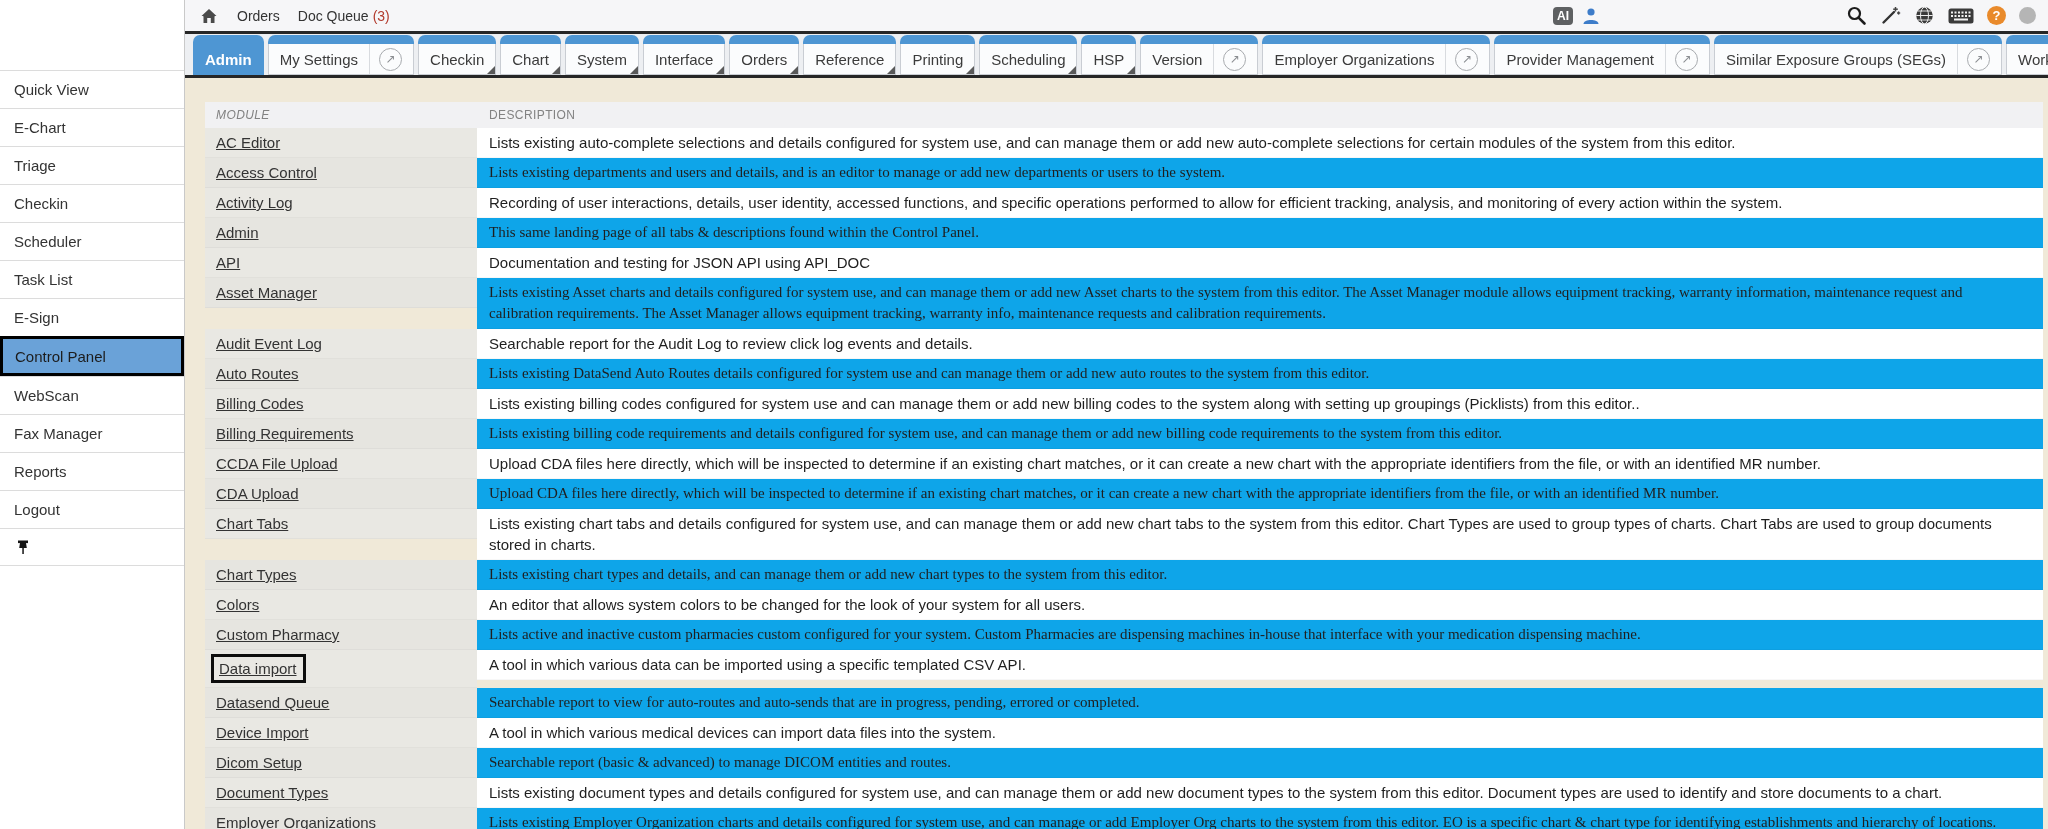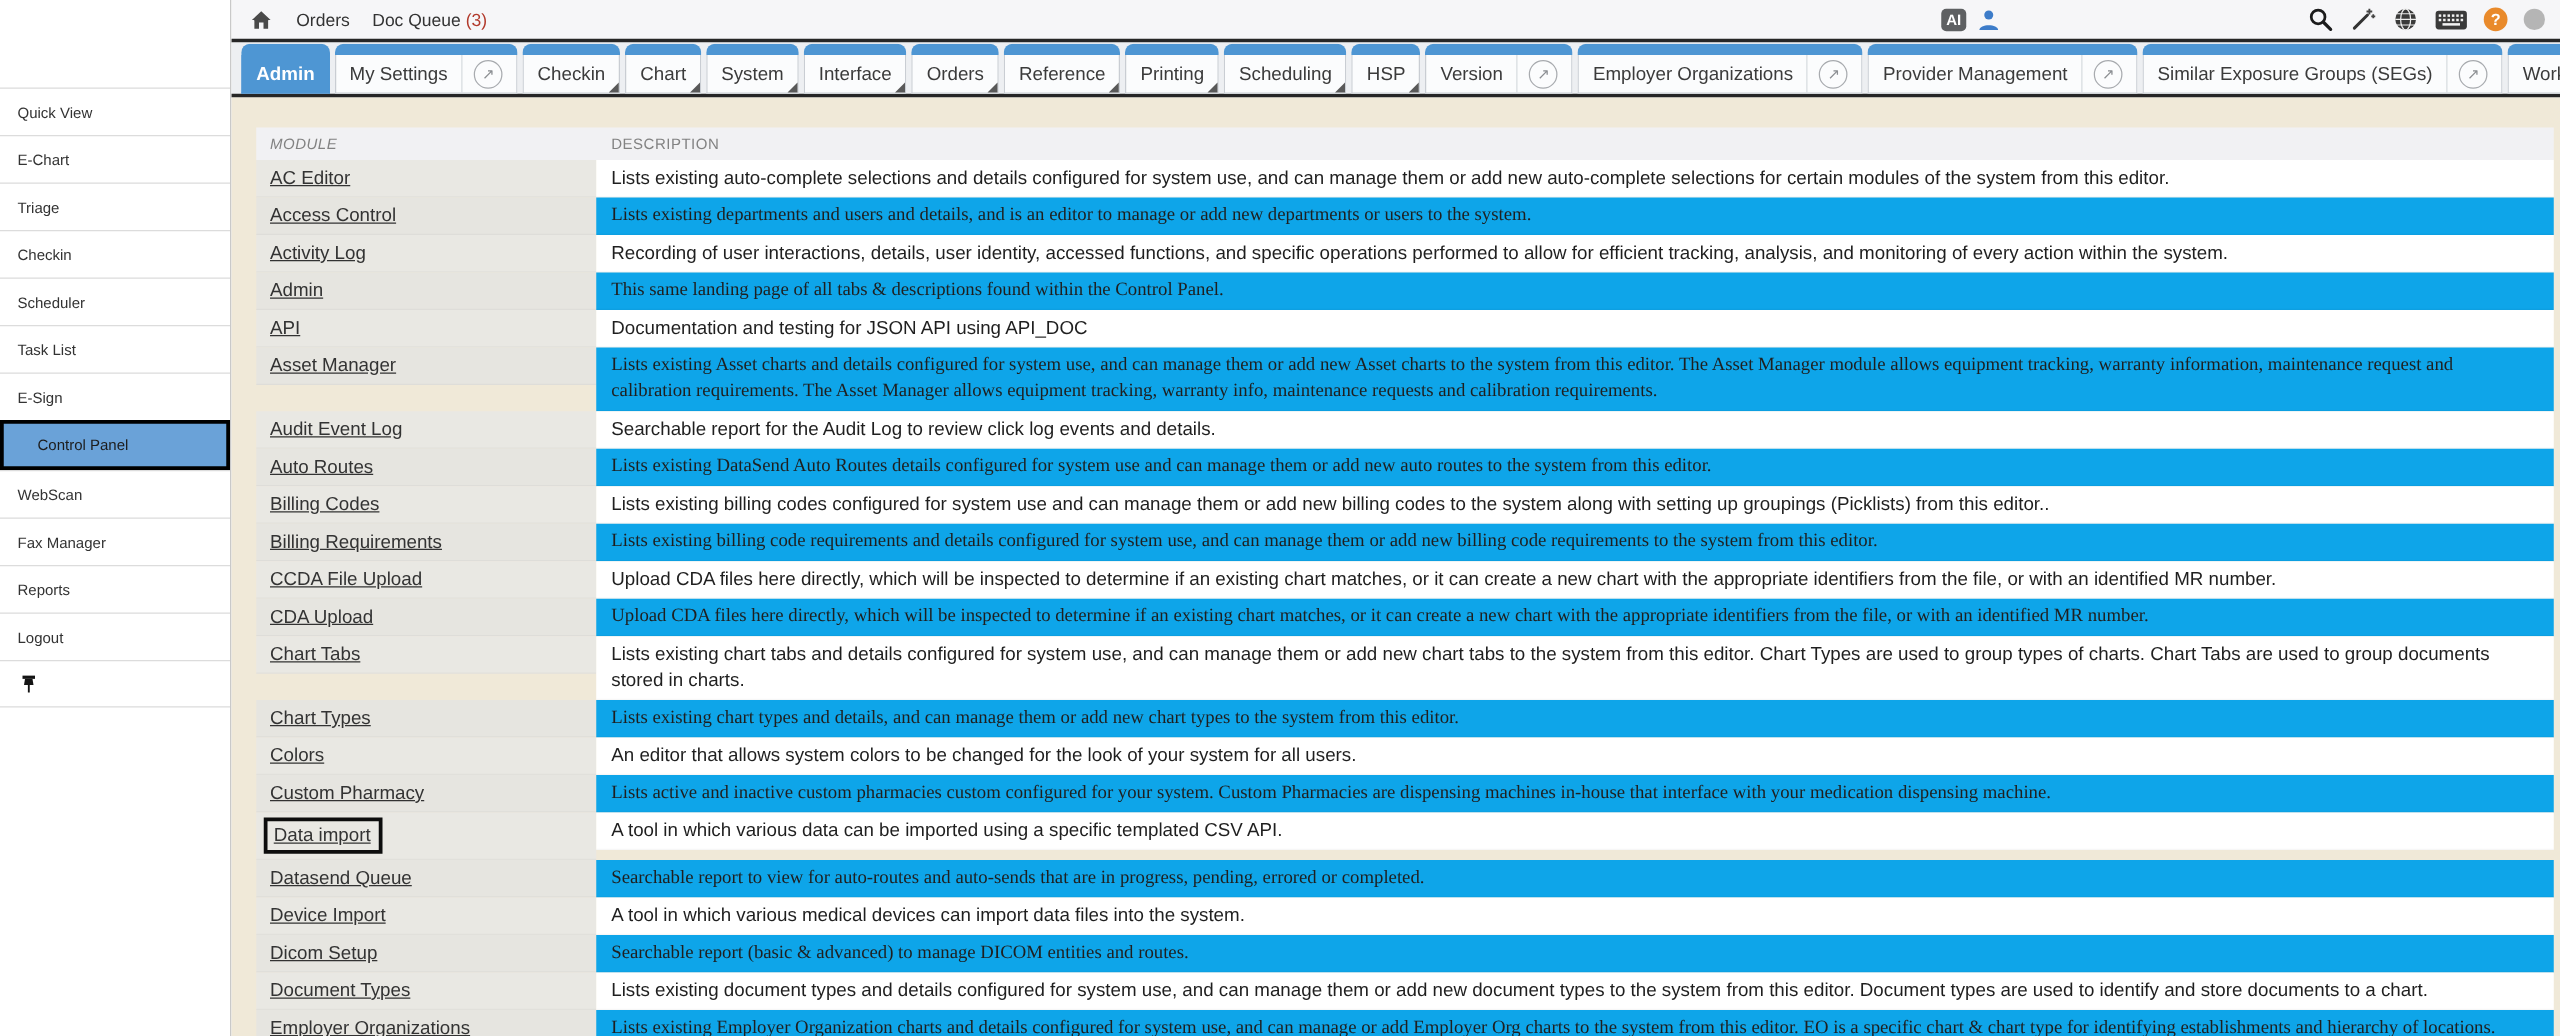--- a/index.html
+++ b/index.html
@@ -5,22 +5,22 @@
   html,body{margin:0;padding:0;}
   body{
     width:2048px;height:829px;position:relative;overflow:hidden;
     font-family:"Liberation Sans",sans-serif;background:#fff;
   }
   
   #sidebar{position:absolute;left:0;top:0;width:185px;height:829px;background:#fff;
     border-right:1px solid #c9c9c9;box-sizing:border-box;z-index:6;}
   #side-items{margin-top:70px;}
   .side-item{height:38px;display:flex;align-items:center;padding-left:14px;
-    border-top:1px solid #dcdcdc;font-size:12px;color:#333;box-sizing:border-box;cursor:pointer;}
-  .side-item.selected{background:#6aa2d8;border:3px solid #000;color:#1c1c1c;height:40px;padding-left:27px;}
+    border-top:1px solid #dcdcdc;font-size:15px;color:#333;box-sizing:border-box;cursor:pointer;}
+  .side-item.selected{background:#6aa2d8;border:3px solid #000;color:#1c1c1c;height:40px;padding-left:12px;}
   .side-pin{height:38px;display:flex;align-items:center;padding-left:14px;
     border-top:1px solid #dcdcdc;border-bottom:1px solid #dcdcdc;box-sizing:border-box;cursor:pointer;}
   
   #topbar{position:absolute;left:185px;top:0;right:0;height:31px;background:#f6f6f8;
     border-bottom:3px solid #262626;display:flex;align-items:center;padding-left:14px;}
   .crumb{font-size:14px;color:#333;margin-left:18px;cursor:pointer;}
   .crumb-count{color:#b23a2c;margin-left:4px;font-size:14px;}
   #home-ic{margin-top:1px;cursor:pointer;}
   #mid-icons{position:absolute;left:1368px;top:0;height:31px;display:flex;align-items:center;gap:8px;text-align:center;}
   .ai-badge{background:#5e6062;color:#fff;font-weight:bold;font-size:12px;border-radius:4px;

